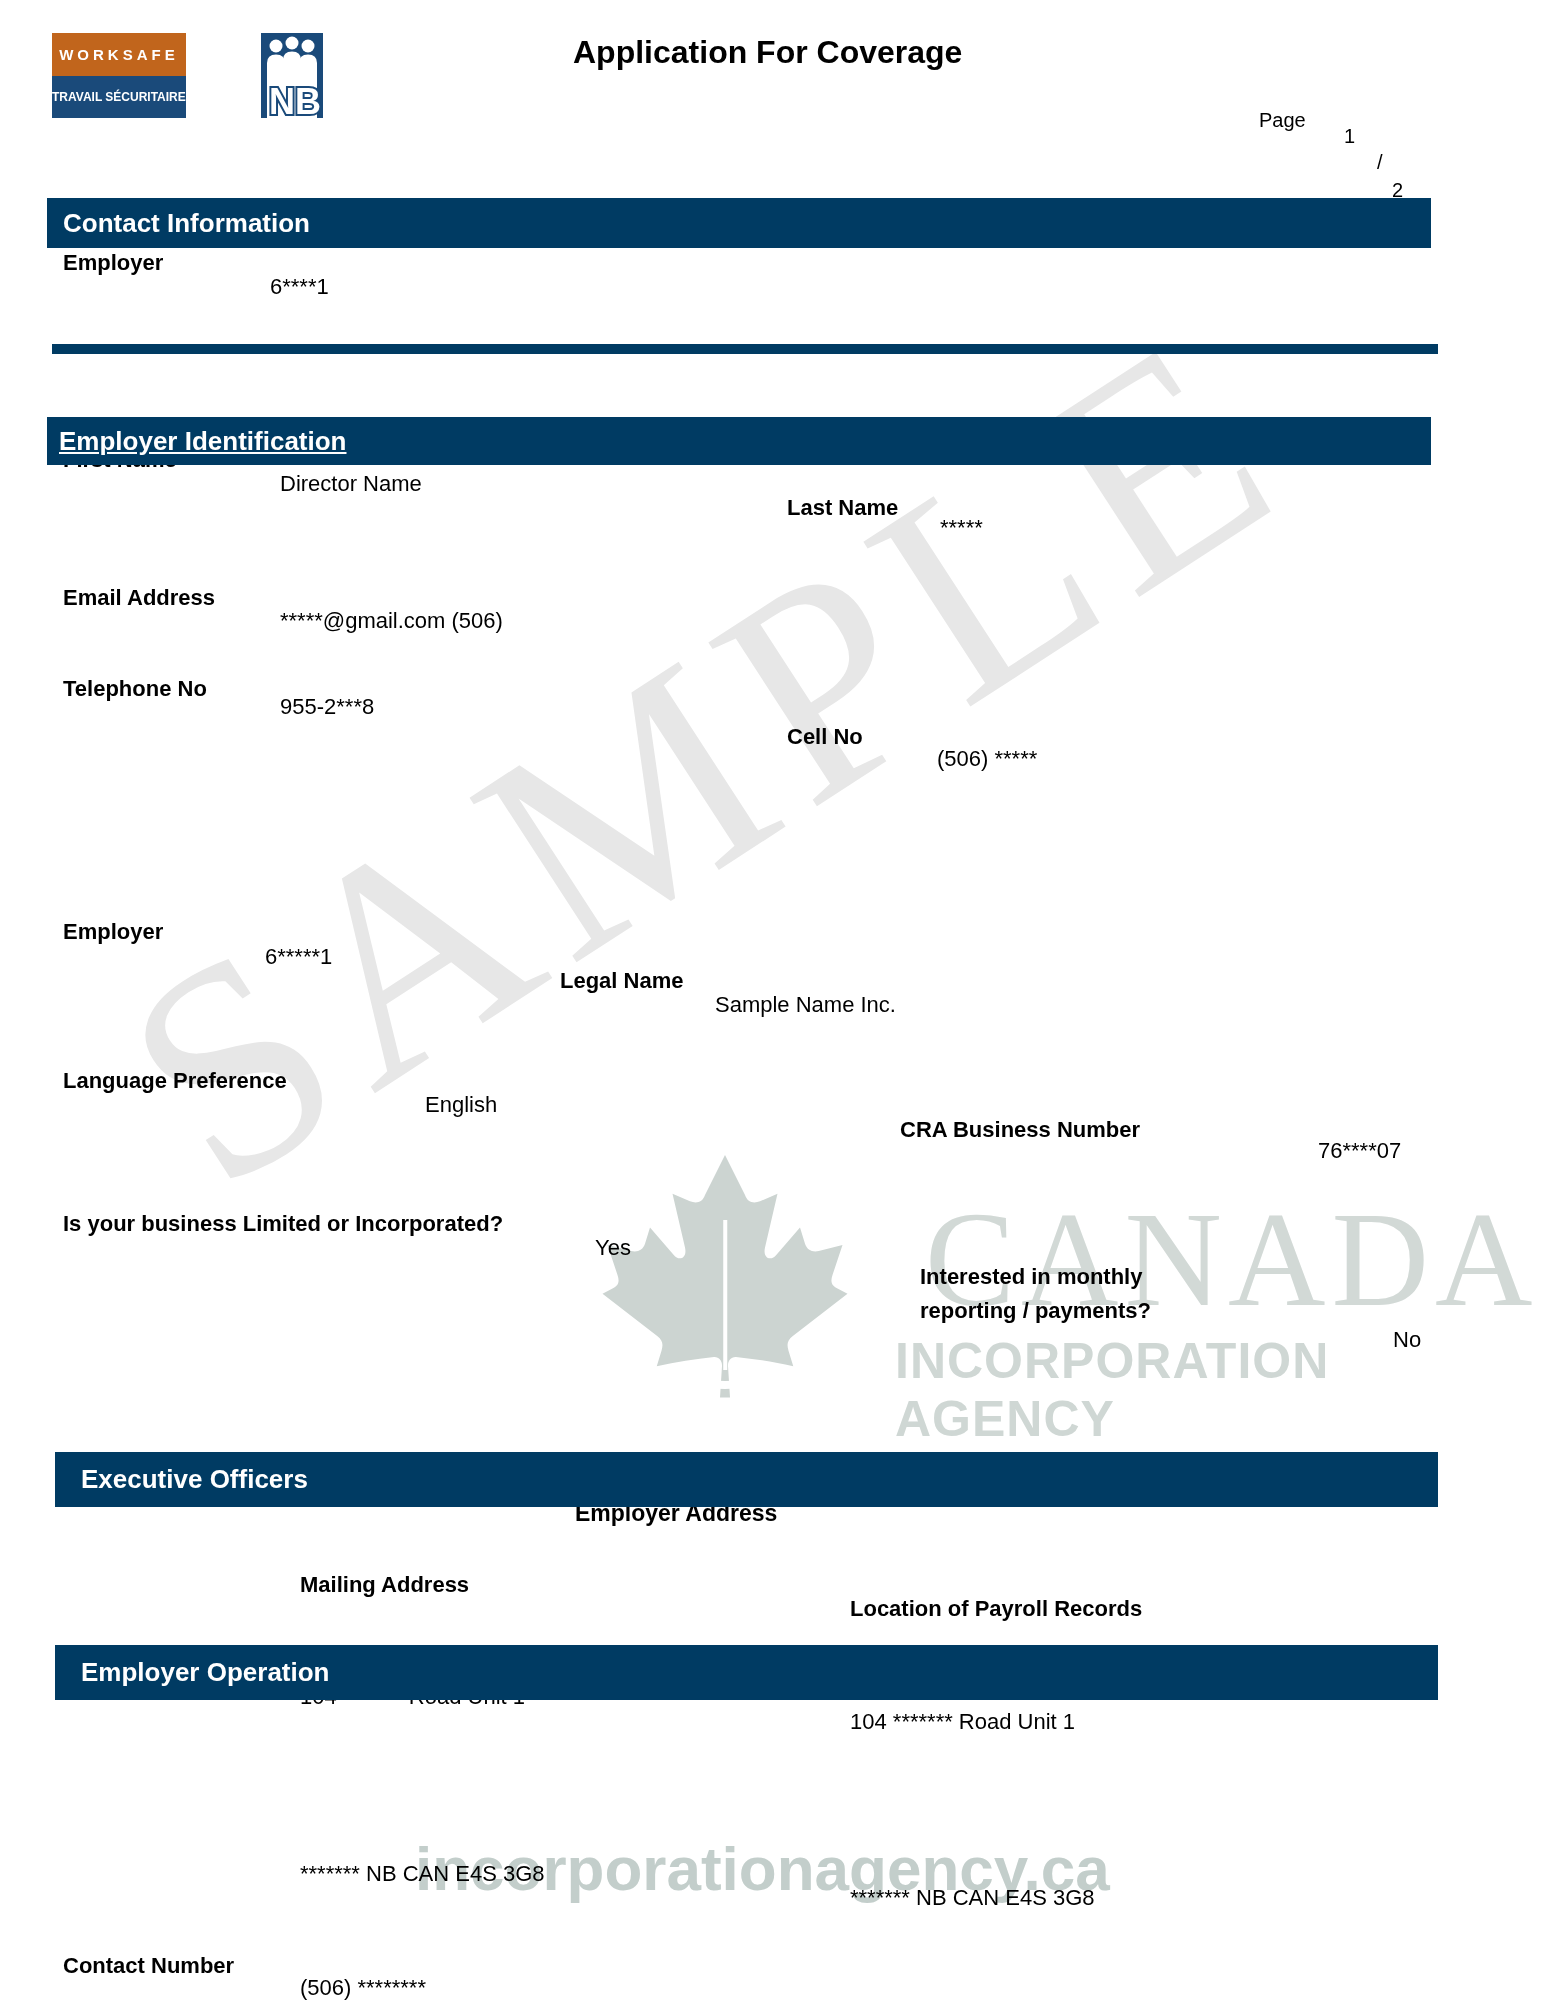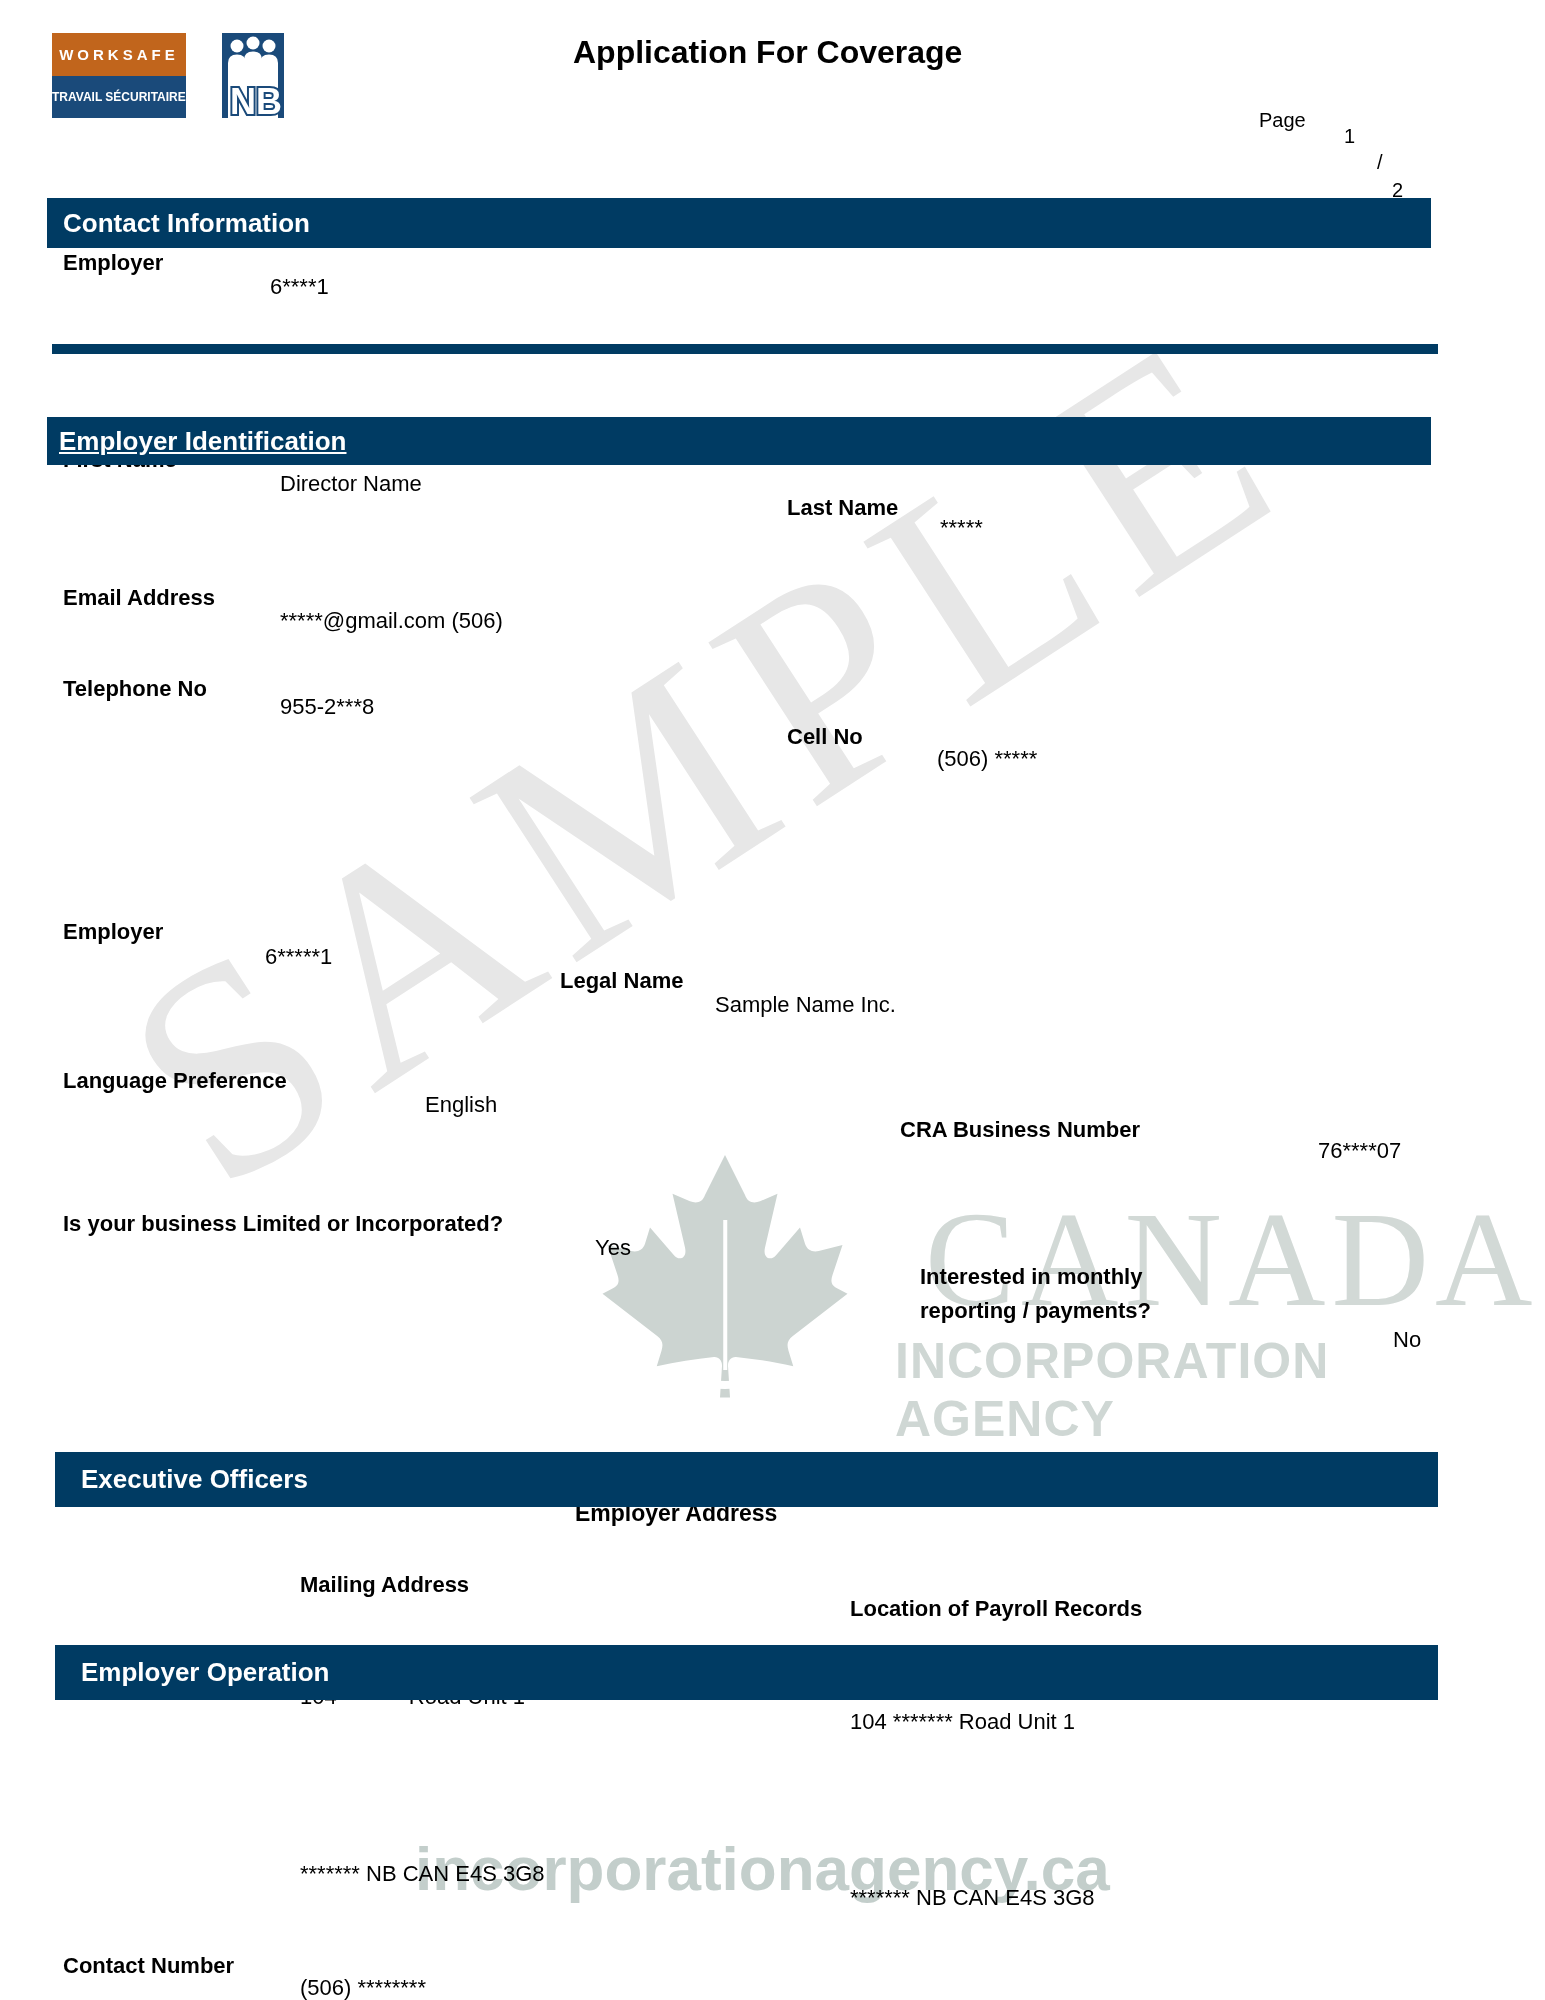--- a/index.html
+++ b/index.html
@@ -1,20 +1,20 @@
 <!DOCTYPE html>
 <html><head>
 <meta charset="utf-8">
 <style>
   html,body{margin:0;padding:0;background:#fff;}
   #page{
     position:relative;width:1545px;height:2000px;background:#ffffff;overflow:hidden;
     font-family:"Liberation Sans", sans-serif;color:#000;
   }
-  .abs{position:absolute;}
+  .abs{position:absolute;gap:39px;}
   .lbl{font-weight:bold;font-size:22px;line-height:1.1;}
   .val{font-weight:normal;font-size:22px;line-height:1.1;}
   .bar{
     position:absolute;background:#003b63;color:#ffffff;font-weight:bold;font-size:26px;
     display:flex;align-items:center;z-index:3;
   }
   .content{position:relative;z-index:2;}
   .wm{position:absolute;z-index:1;user-select:none;}
   .wm-sample{
     left:60px;top:615px;width:1270px;text-align:center;

